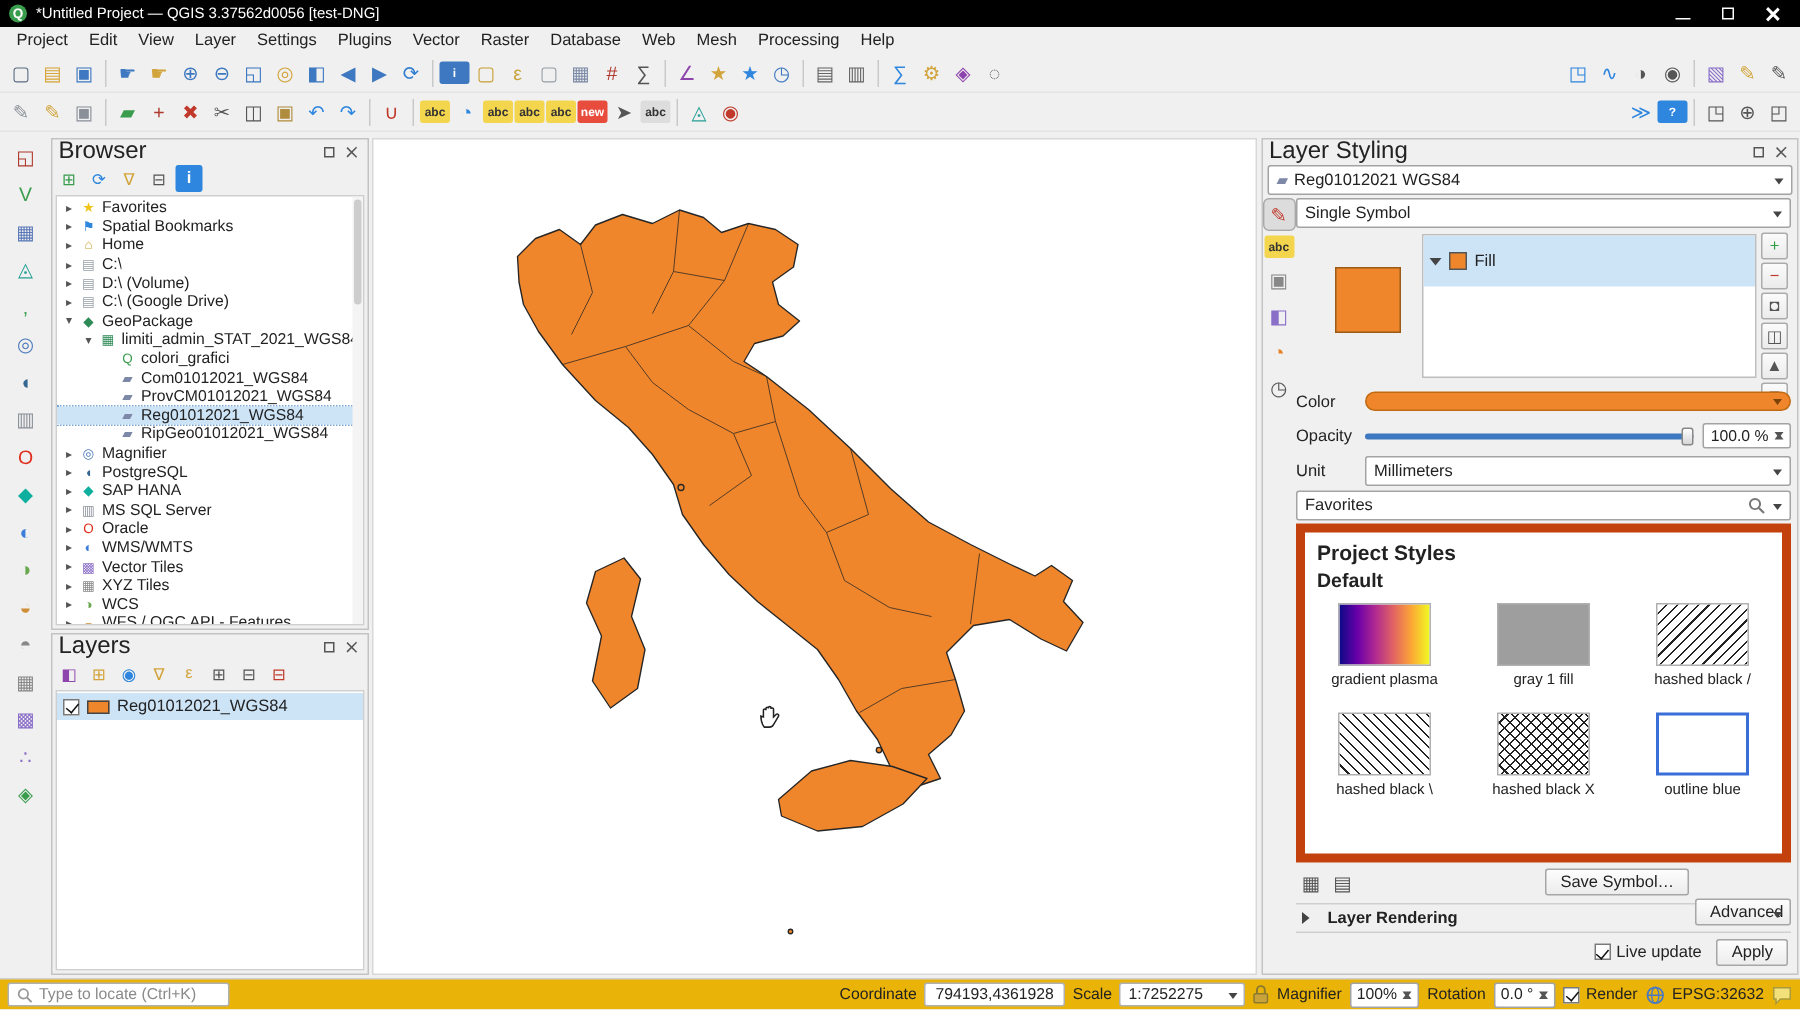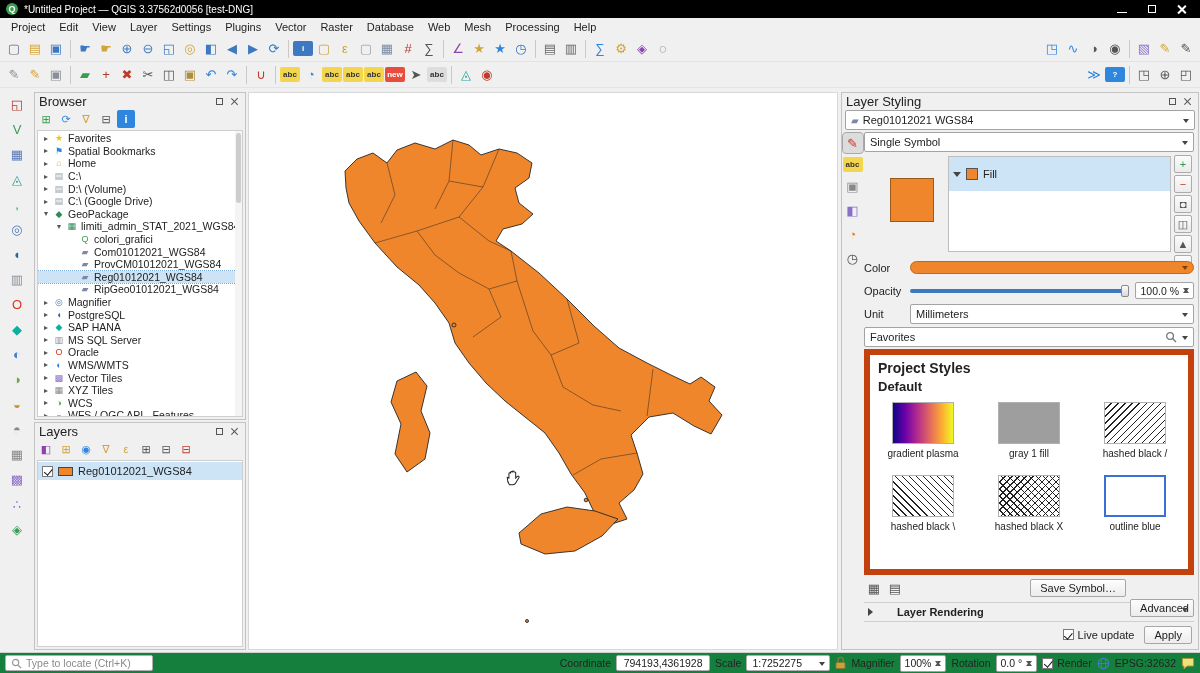--- a/index.html
+++ b/index.html
@@ -31,21 +31,21 @@
   .tbi.active { background:#dcdcdc; outline:1px solid #a8a8a8; }
   .tbsep { width:1px; height:18px; background:#c9c9c9; margin:0 3px; flex:none; }
 
   .leftbar { position:absolute; top:88px; bottom:23px; left:0; width:34px; display:flex; flex-direction:column;
              align-items:center; gap:5px; padding-top:6px; }
 
   
   .panel { position:absolute; background:#f0f0f0; border:1px solid #c3c3c3; display:flex; flex-direction:column; }
   .browser-panel { left:34px; top:92px; width:212px; height:328px; }
   .layers-panel  { left:34px; top:422px; width:212px; height:228px; }
-  .panel-header { height:16px; display:flex; align-items:center; font-size:13px; padding:0 4px; flex:none; }
+  .panel-header { height:16px; display:flex; align-items:center; font-size:16px; padding:0 4px; flex:none; }
   .ph-btns { margin-left:auto; display:flex; align-items:center; }
   .ph-btn { width:12px; height:12px; position:relative; display:inline-block; margin-left:4px; }
   .ph-btn.undock::before { content:""; position:absolute; inset:2.5px; border:1px solid #555; }
   .ph-btn.close::before,.ph-btn.close::after { content:""; position:absolute; left:5.3px; top:1.5px; width:1.3px; height:9px; background:#555; }
   .ph-btn.close::before { transform:rotate(45deg); } .ph-btn.close::after { transform:rotate(-45deg); }
   .panel-toolbar { height:20px; display:flex; align-items:center; gap:2px; padding:0 2px; flex:none; }
   .panel-toolbar .tbi { width:18px; height:18px; font-size:11px; }
   .tree, .llist { position:relative; background:#fff; border:1px solid #cfcfcf; margin:1px 2px 2px 2px; flex:1; overflow:hidden; padding-top:1px; }
   .trow { display:flex; align-items:center; gap:3px; height:12.6px; font-size:10.5px; white-space:nowrap; }
   .trow.sel { background:#cde4f7; outline:1px dotted #7aa7d4; }
@@ -104,30 +104,30 @@
   .kind-gray { background:#9e9e9e; }
   .kind-hash-fwd { background:repeating-linear-gradient(135deg,#fff 0 4px,#222 4px 5px); }
   .kind-hash-back { background:repeating-linear-gradient(45deg,#fff 0 4px,#222 4px 5px); }
   .kind-hash-x { background:repeating-linear-gradient(45deg,rgba(0,0,0,0) 0 4px,#222 4px 5px),repeating-linear-gradient(135deg,#fff 0 4px,#222 4px 5px); }
   .kind-outline { background:#fff; border:2px solid #3a6fd8; }
   .style-caption { text-align:center; font-size:10px; margin-top:4px; }
   .sp-tools { display:flex; align-items:center; gap:4px; height:24px; flex:none; padding-top:2px; }
   .btn { background:linear-gradient(#fdfdfd,#ececec); border:1px solid #a6a6a6; border-radius:2px; padding:2px 9px; white-space:nowrap; }
   .btn.adv { padding-right:4px; position:relative;margin-top:40px; }
   .btn.adv::after { content:""; position:absolute; right:5px; top:8px; border:3.5px solid transparent; border-top:4.5px solid #444; }
-  .lr-header { display:flex; align-items:center; gap:20px; height:20px; border-top:1px solid #cfcfcf; border-bottom:1px solid #cfcfcf;
+  .lr-header { display:flex; align-items:center; gap:8px; height:20px; border-top:1px solid #cfcfcf; border-bottom:1px solid #cfcfcf;
                margin-top:3px; padding:0 4px; font-weight:bold; flex:none; }
   .apply-row { display:flex; align-items:center; justify-content:flex-end; gap:10px; height:25px; padding:0 2px; flex:none; }
   .cbrow { display:flex; align-items:center; gap:4px; }
   .cb { width:11px; height:11px; background:#fff; border:1px solid #7a7a7a; display:inline-block; position:relative; flex:none; }
   .cb.checked::after { content:""; position:absolute; left:2.5px; top:0.5px; width:3.5px; height:6.5px;
                        border-right:1.7px solid #111; border-bottom:1.7px solid #111; transform:rotate(40deg); }
 
   
-  .statusbar { position:absolute; left:0; right:0; bottom:0; height:21px; background:#15803d; border-top:1px solid #cfcfcf;
+  .statusbar { position:absolute; left:0; right:0; bottom:0; height:21px; background:#eab308; border-top:1px solid #cfcfcf;
                display:flex; align-items:center; gap:5px; padding:0 5px; font-size:10.5px; }
   .sb-box { background:#fff; border:1px solid #b0b0b0; border-radius:2px; height:16px; display:flex; align-items:center;
             padding:0 5px; gap:4px; white-space:nowrap; }
   .locator { width:148px; color:#8a8a8a; }
   .coordbox { width:94px; justify-content:center; }
   .scalebox { width:84px; position:relative; padding-right:16px; }
   .scalebox::after { content:""; position:absolute; right:4px; top:6px; border:3.5px solid transparent; border-top:4.5px solid #444; }
 </style>
 </head>
 <body>

